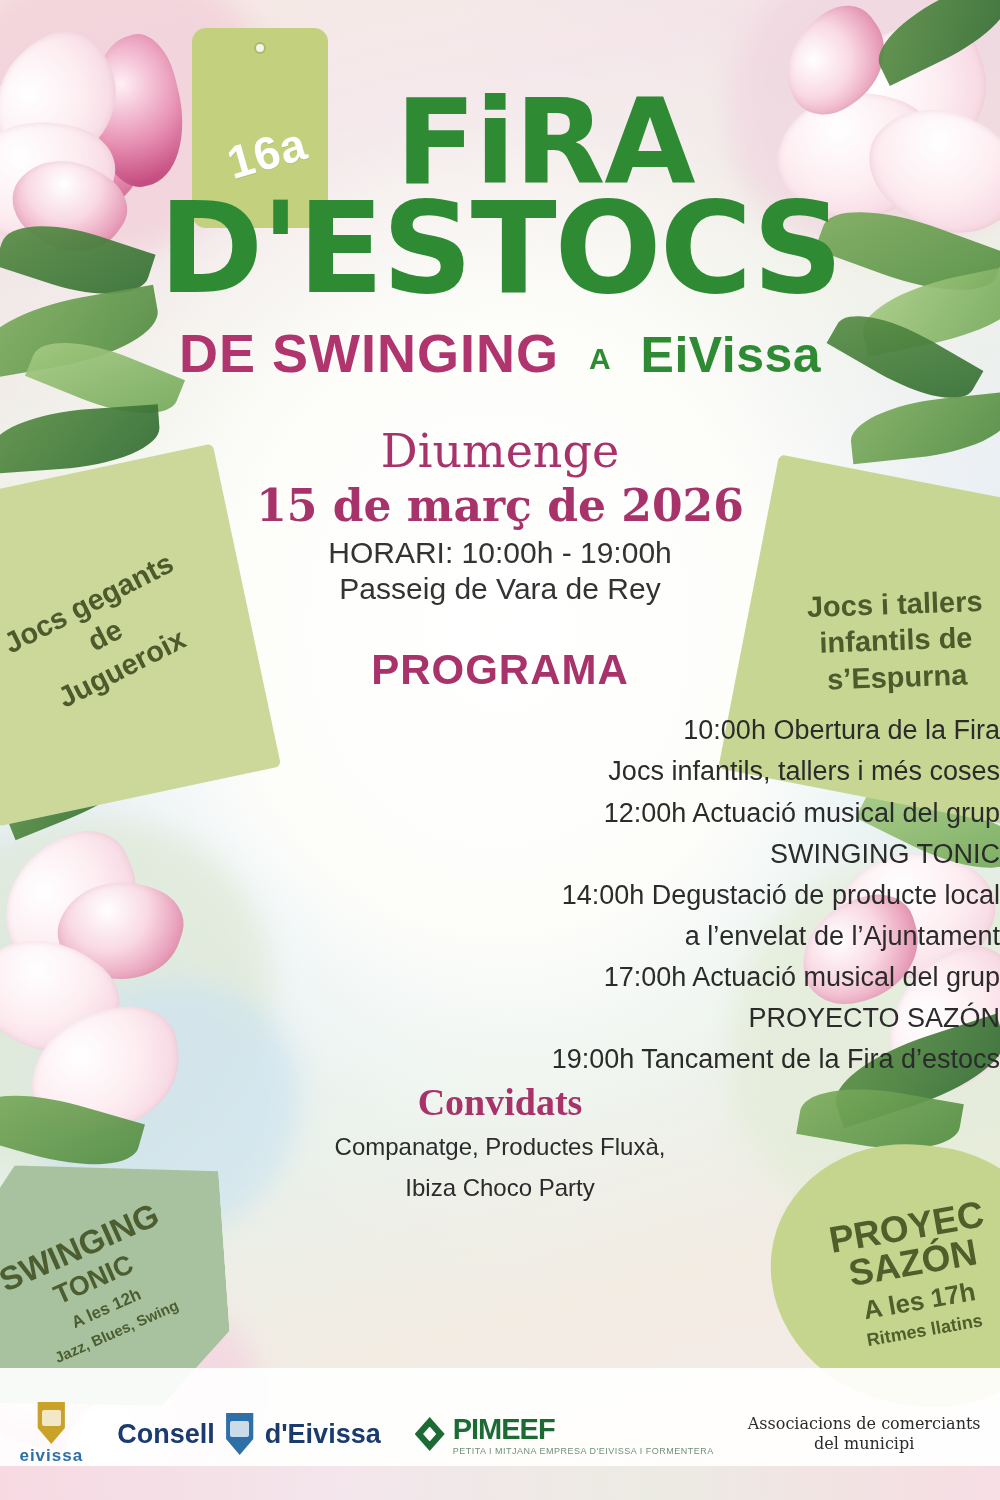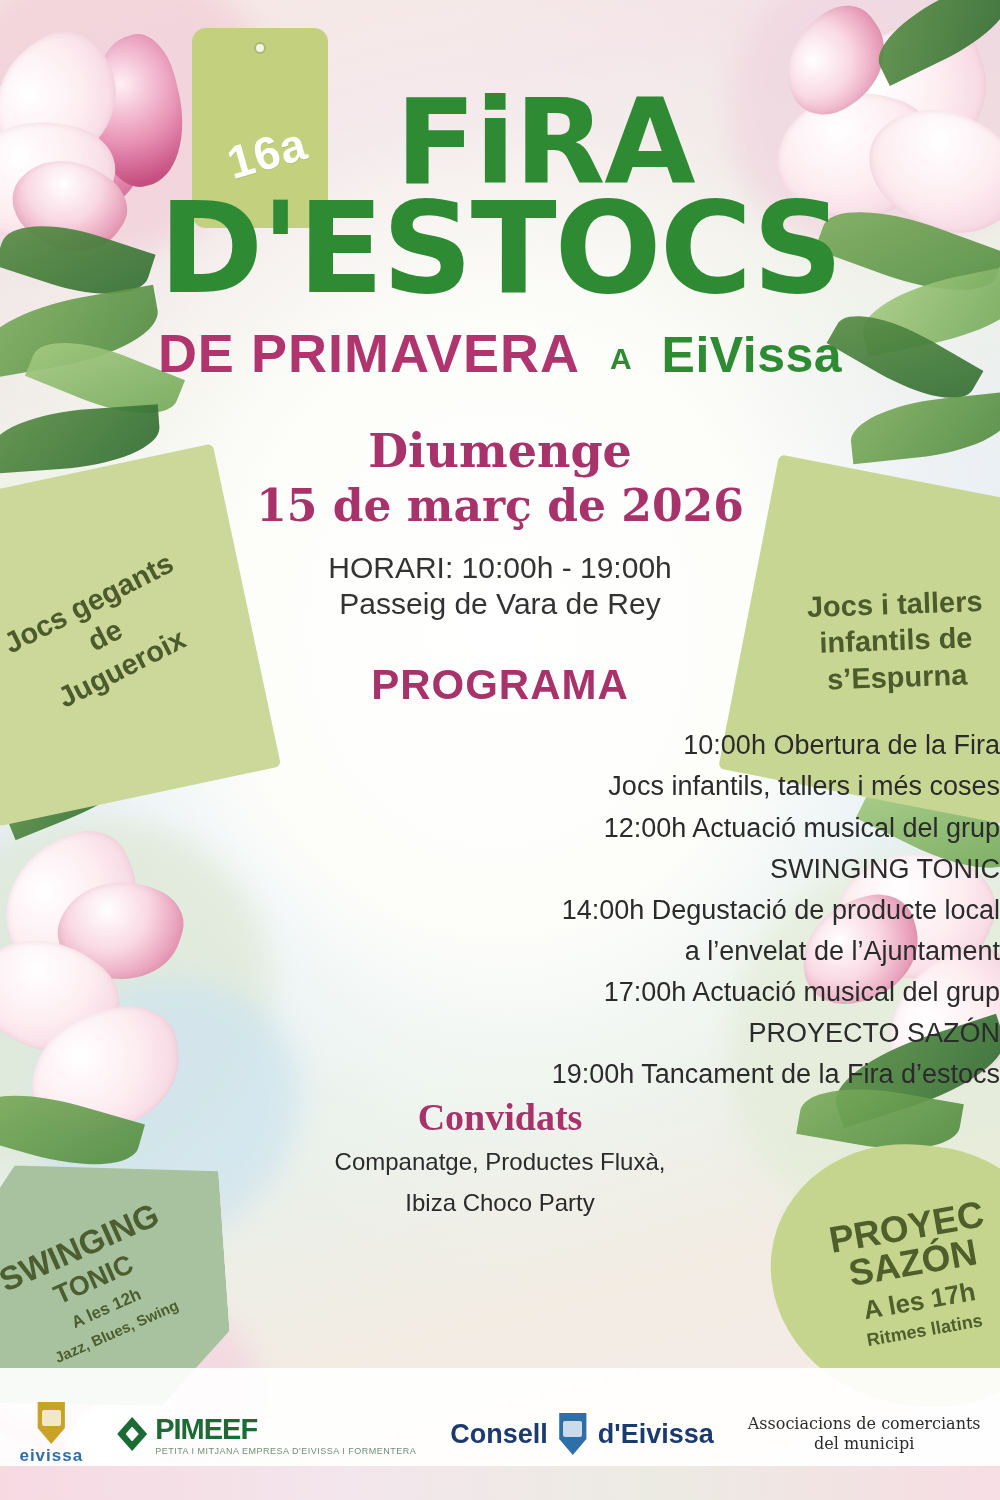--- a/index.html
+++ b/index.html
@@ -176,23 +176,23 @@
     margin-top: 16px;
   }
   .sub-primavera {
     font-size: 54px; font-weight: 700; color: #b0356e;
     letter-spacing: 1px;
   }
   .sub-a { font-size: 30px; font-weight: 700; color: #2e8b33; }
   .sub-eivissa { font-size: 50px; font-weight: 700; color: #2e8b33; letter-spacing: .5px; }
 
   .date-block { margin-top: 40px; color: #a8336b; }
-  .date-day { font-size: 46px; font-weight: 700; font-family: "DejaVu Serif", serif; }
+  .date-day { font-size: 46px; font-weight: 400; font-family: "DejaVu Serif", serif; }
   .date-full { font-size: 44px; font-weight: 700; font-family: "DejaVu Serif", serif; margin-top: 2px;}
-  .hours { margin-top: 20px; font-size: 30px; color: #333; }
+  .hours { margin-top: 5px; font-size: 30px; color: #333; }
   .place { font-size: 30px; color: #333; margin-top: 2px; }
 
   .programa-h {
     margin-top: 40px;
     font-size: 42px; font-weight: 700; color: #a8336b;
     letter-spacing: 1px;
   }
   .prog-list { margin-top: 16px; text-align: right; }
   .prog-line { font-size: 27px; color: #2b2b2b; line-height: 1.52; }
 
@@ -345,21 +345,21 @@
       <div class="l4">Ritmes llatins</div>
     </div>
   </div>
 
   <div class="content">
 
     <div class="title-fira">FiRA</div>
     <div class="title-destocs">D'ESTOCS</div>
 
     <div class="subtitle-row">
-      <div class="sub-primavera">DE PRIMAVERA</div>
+      <div class="sub-primavera">DE SWINGING</div>
       <div class="sub-a" style="margin-bottom:8px;">A</div>
       <div class="sub-eivissa">EiVissa</div>
     </div>
 
     <div class="date-block">
       <div class="date-day">Diumenge</div>
       <div class="date-full">15 de març de 2026</div>
     </div>
     <div class="hours">HORARI: 10:00h - 19:00h</div>
     <div class="place">Passeig de Vara de Rey</div>
@@ -382,34 +382,34 @@
     <div class="convidats-line">Ibiza Choco Party</div>
   </div>
 
   <div class="footer">
 
     <div class="logo logo-eivissa">
       <div class="crest"></div>
       <div class="lbl">eivissa</div>
     </div>
 
+    <div class="logo logo-consell">
+      <div class="lbl">Consell</div>
+      <div class="crest blue"></div>
+      <div class="lbl">d'Eivissa</div>
+    </div>
+
     <div class="logo logo-pimeef">
       <div class="lozenge"></div>
       <div>
         <div class="name">PIMEEF</div>
         <div class="sub">PETITA I MITJANA EMPRESA D'EIVISSA I FORMENTERA</div>
       </div>
     </div>
 
-    <div class="logo logo-consell">
-      <div class="lbl">Consell</div>
-      <div class="crest blue"></div>
-      <div class="lbl">d'Eivissa</div>
-    </div>
-
     <div class="assoc">
       <div>Associacions de comerciants</div>
       <div>del municipi</div>
     </div>
   </div>
 
   <div class="footer-bottom-strip"></div>
 </div>
 
 </body></html>

